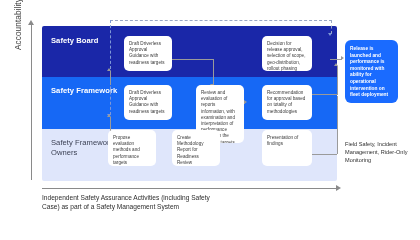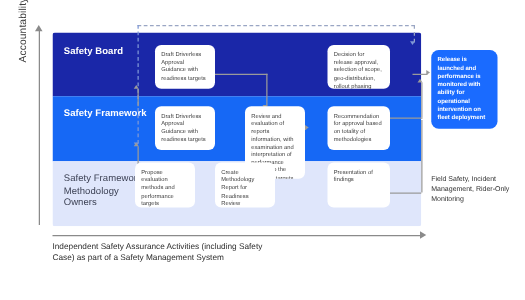--- a/index.html
+++ b/index.html
@@ -185,21 +185,20 @@
       <div class="lane-title">Safety Board</div>
     </div>
     <div class="lane lane-2">
       <div class="lane-title">
         <div>Safety Framework</div>
       </div>
     </div>
     <div class="lane lane-3">
       <div class="lane-title">
         <div>Safety Framework</div>
-        <div>Methodology</div>
         <div>Owners</div>
       </div>
     </div>
   </div>
 
   <div class="dashed-top"></div>
   <div class="dashed-right"></div>
   <div class="dash-arrow-down" style="left:328.4px; top:33px;"></div>
   <div class="dashed-guide"></div>
   <div class="dash-arrow-down" style="left:107.4px; top:114px;"></div>

